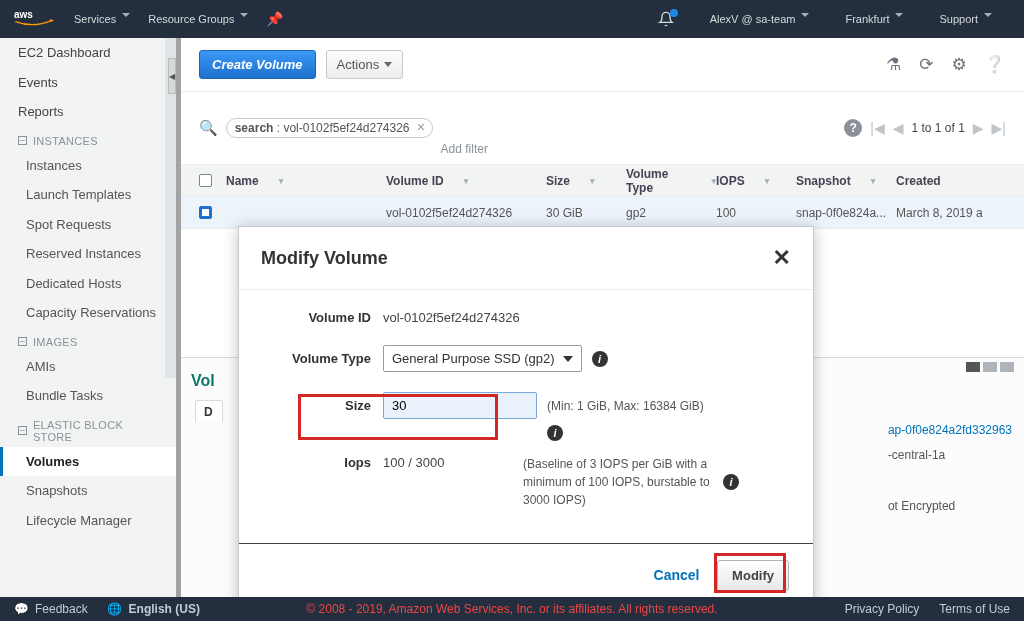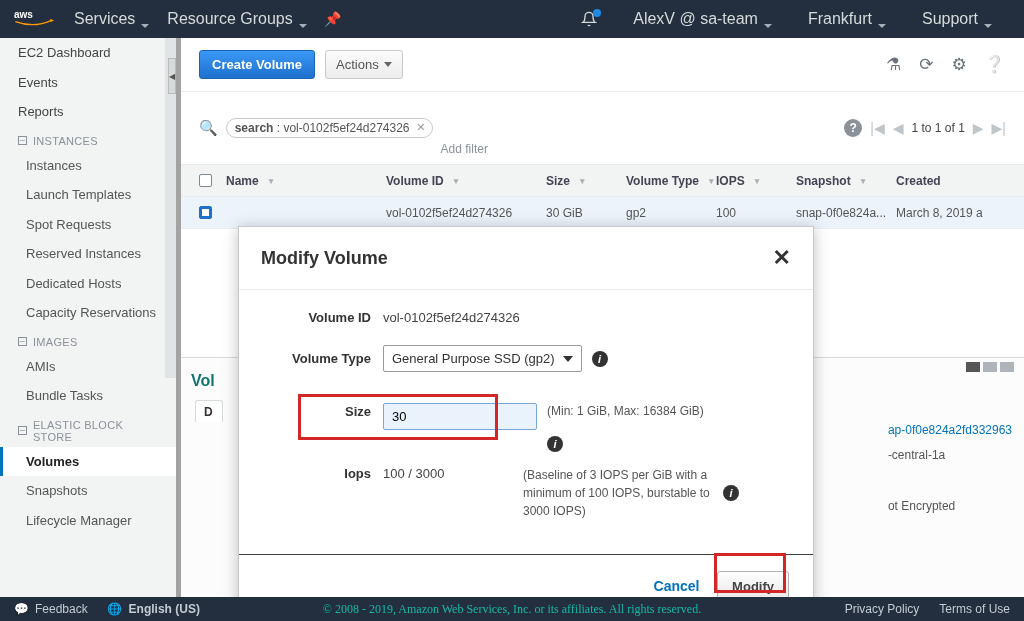--- a/index.html
+++ b/index.html
@@ -2,21 +2,21 @@
 <html><head>
 <meta charset="utf-8">
 <style>
 * { box-sizing: border-box; margin: 0; padding: 0; }
 body { font-family: "Amazon Ember", "Helvetica Neue", Arial, sans-serif; font-size: 13px; color: #333; background: #fff; width: 1024px; height: 621px; overflow: hidden; position: relative; }
 
 
 .topnav { background: #232f3e; height: 38px; display: flex; align-items: center; color: #d5dbdb; padding: 0 14px; }
 .aws-logo { width: 40px; height: 24px; margin-right: 20px; display:flex; align-items:center;}
 .aws-logo svg { width: 40px; height: 24px; }
-.topnav .menu-item { margin-right: 18px; font-size: 16px; color: #d5dbdb; cursor: pointer; display: flex; align-items: flex-end; }
+.topnav .menu-item { margin-right: 18px; font-size: 11px; color: #d5dbdb; cursor: pointer; display: flex; align-items: flex-start; }
 .topnav .caret { width: 0; height: 0; border-left: 4px solid transparent; border-right: 4px solid transparent; border-top: 4px solid #a5b0b9; margin-left: 6px; }
 .topnav .pin { margin-right: auto; color: #d5dbdb; font-size:14px }
 .topnav-right { display: flex; align-items: center; gap: 18px; }
 .bell-wrap { position: relative; }
 .bell-dot { position:absolute; top:-2px; right:-4px; width:8px; height:8px; background:#1e88e5; border-radius:50%; }
 
 
 .main { display: flex; height: 559px; }
 
 
@@ -25,41 +25,41 @@
 .sb-item { padding: 5px 12px 5px 26px; color: #555; font-size: 13px; cursor: pointer; line-height:1.5;}
 .sb-item.top { padding-left: 18px; color:#444; }
 .sb-header { padding: 8px 12px 4px 18px; color: #8a9199; font-size: 11px; letter-spacing: .3px; display:flex; align-items:center; gap:6px;}
 .sb-header .box { width:9px; height:9px; border:1px solid #8a9199; display:inline-flex; align-items:center; justify-content:center; font-size:9px; line-height:1;}
 .sb-item.active { border-left: 3px solid #0073bb; background: #fff; padding-left:23px; font-weight:bold; color:#222;}
 .collapse-handle { position:absolute; left:168px; top:58px; width:8px; height:36px; background:#d5dbdb; border:1px solid #bbb; display:flex; align-items:center; justify-content:center; font-size:8px; color:#555; z-index:5;}
 
 
 .content { flex: 1; background: #fff; display:flex; flex-direction:column; position:relative;}
 .toolbar { padding: 12px 18px; display: flex; align-items: center; gap: 10px; border-bottom: 1px solid #eaeded;}
-.btn-primary { background:#2d89ef; background:linear-gradient(#3b98f7,#1e70cd); color:#fff; border:1px solid #1b63b5; border-radius:3px; padding:6px 12px; font-size:13px; font-weight:bold; cursor:pointer;}
+.btn-primary { background:#2d89ef; background:linear-gradient(#3b98f7,#1e70cd); color:#fff; border:1px solid #1b63b5; border-radius:3px; padding:6px 12px; font-size:13px; font-weight:bold; cursor:pointer;font-style:italic;}
 .btn-default { background:linear-gradient(#fcfcfc,#ececec); border:1px solid #c9c9c9; border-radius:3px; padding:6px 10px; font-size:13px; color:#555; cursor:pointer; display:flex; align-items:center; gap:5px;}
 .btn-default .caret { width:0;height:0;border-left:4px solid transparent;border-right:4px solid transparent;border-top:5px solid #666;}
 .toolbar-icons { margin-left:auto; display:flex; gap:18px; color:#6a737b; font-size:17px;}
 .toolbar-icons span { cursor:pointer;}
 
 .searchbar { padding: 8px 18px; border-bottom:1px solid #eaeded; display:flex; align-items:center; gap:8px;}
 .search-icon { color:#8a9199; font-size:15px;}
 .search-pill { border:1px solid #c9c9c9; border-radius:10px; padding:2px 22px 2px 8px; font-size:12px; color:#555; background:#fff; position:relative;}
 .search-pill .x { position:absolute; right:6px; top:2px; color:#999; font-size:11px;}
 .add-filter { color:#8a9199; font-size:12px;margin-top:42px;}
 .pager { margin-left:auto; display:flex; align-items:center; gap:8px; color:#8a9199;}
 .pager .help { width:18px; height:18px; border-radius:50%; background:#8a9199; color:#fff; font-size:12px; display:flex; align-items:center; justify-content:center; font-weight:bold;}
 .pager .txt { color:#444; font-size:12px;}
 .pager .arrow { color:#bfc5c9; font-size:14px;}
 
 .table { width:100%; }
 .thead, .trow { display:flex; align-items:center; padding:0 18px; height:32px; border-bottom:1px solid #eaeded;}
 .thead { background:#f2f3f3; color:#445; font-weight:bold; font-size:12px;}
 .trow { background:#ecf3fb; color:#555; font-size:12px;}
-.th, .td { display:flex; align-items:center; gap:10px;}
+.th, .td { display:flex; align-items:center; gap:20px;}
 .th .sort { color:#a9b0b6; font-size:9px;}
 .cbox { width:13px; height:13px; border:1px solid #7a8996; border-radius:2px; background:#fff; margin-right:14px; display:flex; align-items:center; justify-content:center;}
 .trow .cbox { background:#1e70cd; border-color:#1e70cd;}
 .trow .cbox::after { content:""; width:7px; height:7px; background:#fff;}
 .c-name { flex:0 0 160px;}
 .c-vol { flex:0 0 160px;}
 .c-size { flex:0 0 80px;}
 .c-vt { flex:0 0 90px;}
 .c-iops { flex:0 0 80px;}
 .c-snap { flex:0 0 100px;}
@@ -79,36 +79,36 @@
 .modal-header { padding:18px 22px; border-bottom:1px solid #eaeded; display:flex; align-items:center;}
 .modal-title { font-size:18px; font-weight:bold; color:#333;}
 .modal-close { margin-left:auto; font-size:22px; color:#333; cursor:pointer; font-weight:bold;}
 .modal-body { padding:20px 24px 14px 24px;}
 .form-row { display:flex; align-items:center; margin-bottom:20px; }
 .form-label { width:120px; text-align:right; font-size:13px; color:#333; font-weight:bold; padding-right:12px;}
 .form-val { font-size:13px; color:#444; }
 .select-box { border:1px solid #999; border-radius:2px; padding:5px 26px 5px 8px; font-size:13px; color:#333; background:#fff; position:relative; min-width:180px; display:inline-block;}
 .select-box .caret { position:absolute; right:8px; top:10px; width:0;height:0;border-left:5px solid transparent;border-right:5px solid transparent;border-top:6px solid #333;}
 .info-icon { width:16px; height:16px; border-radius:50%; background:#333; color:#fff; display:inline-flex; align-items:center; justify-content:center; font-size:11px; font-weight:bold; margin-left:10px; font-style:italic;}
-.input-num { border:1px solid #7aa7d6; border-radius:2px; padding:5px 8px; font-size:13px; width:154px; background:#eaf2fb;margin-top:11px;}
+.input-num { border:1px solid #7aa7d6; border-radius:2px; padding:5px 8px; font-size:13px; width:154px; background:#eaf2fb;}
 .size-hint { font-size:12px; color:#555; margin-left:10px;}
 .highlight { position:absolute; border:3px solid #d32626; pointer-events:none;}
 .highlight.size { left:298px; top:394px; width:200px; height:46px;}
 .highlight.modify { left:714px; top:553px; width:72px; height:40px;}
 .iops-row { align-items:flex-start;}
 .iops-desc { font-size:12px; color:#555; width:190px; margin-left:30px; line-height:1.5;}
 .modal-footer { padding:16px 24px; text-align:right; border-top:1px solid #404040;}
 .cancel-link { color:#0073bb; font-size:14px; font-weight:bold; margin-right:14px; cursor:pointer;}
 .modify-btn { background:linear-gradient(#fefefe,#e8e8e8); border:1px solid #b3b3b3; border-radius:3px; padding:7px 14px; font-size:13px; font-weight:bold; color:#444; cursor:pointer;}
 
 
 .footer { position:absolute; bottom:0; left:0; right:0; height:24px; background:#232f3e; color:#c3cbd3; font-size:12px; display:flex; align-items:center; padding:0 14px;}
 .footer .fb { display:flex; align-items:center; gap:6px; margin-right:20px; cursor:pointer;}
 .footer .lang { font-weight:bold; display:flex; align-items:center; gap:6px;}
-.footer .center { position:absolute; left:50%; transform:translateX(-50%); color:#14b8a6;font-family:Liberation Serif, serif;}
+.footer .center { position:absolute; left:50%; transform:translateX(-50%); color:#ef4444;}
 .footer .links { margin-left:auto; display:flex; gap:20px;}
 .footer .links span { cursor:pointer;}
 </style>
 </head>
 <body>
 
 <div class="topnav">
   <div class="aws-logo">
     <svg viewBox="0 0 60 36">
         <text x="0" y="16" fill="#fff" font-size="15" font-weight="bold" font-family="Arial">aws</text>

